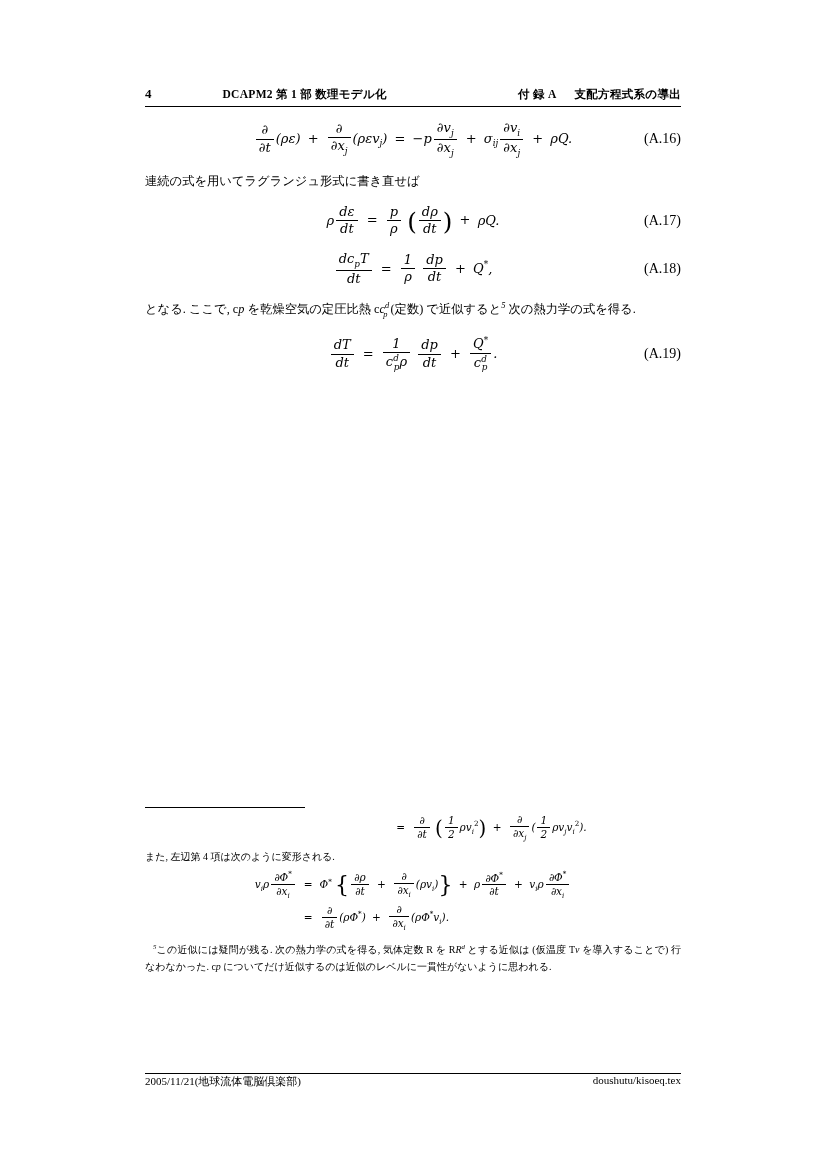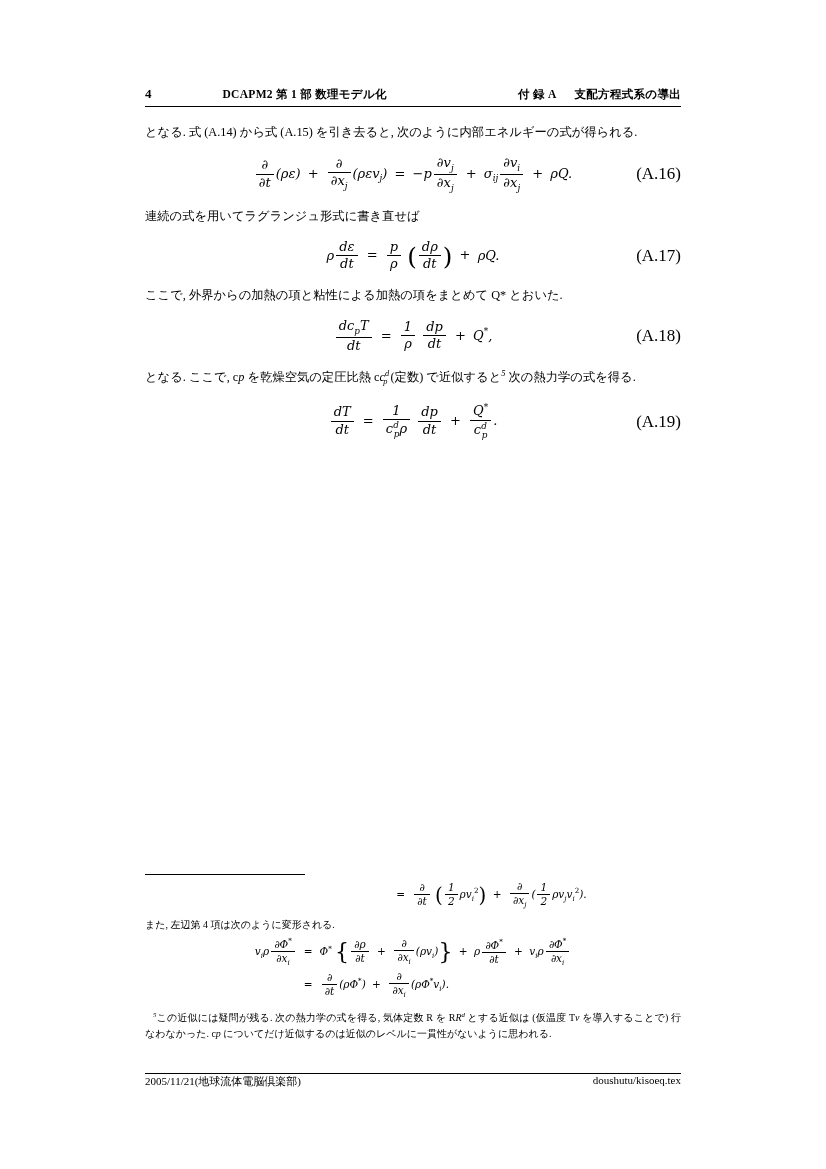--- a/index.html
+++ b/index.html
@@ -79,21 +79,21 @@
     font-style: italic;
     white-space: nowrap;
   }
   .eqtag {
     position: absolute;
     right: 0;
     top: 50%;
     transform: translateY(-50%);
     font-family: "Liberation Serif", serif;
     font-style: normal;
-    font-size: 17px;
+    font-size: 14px;
   }
 
   
   .frac {
     display: inline-block;
     vertical-align: middle;
     text-align: center;
     margin: 0 2px;
   }
   .frac .num {
@@ -189,21 +189,20 @@
 
     <div class="runhead">
       <span class="pagenum">4</span>
       <span class="left-title">DCAPM2 第 1 部 数理モデル化</span>
       <span class="spacer"></span>
       <span class="right-title">
         <span class="app">付 録 A</span><span>支配方程式系の導出</span>
       </span>
     </div>
 
-    <div class="para">となる. 式 (A.14) から式 (A.15) を引き去ると, 次のように内部エネルギーの式が得られる.</div>
 
     <div class="eqrow">
       <span class="eq">
         <span class="frac"><span class="num">∂</span><span class="den">∂t</span></span>(ρε)
         <span class="op">+</span>
         <span class="frac"><span class="num">∂</span><span class="den">∂x<sub>j</sub></span></span>(ρεv<sub>j</sub>)
         <span class="op">=</span>
         −p<span class="frac"><span class="num">∂v<sub>j</sub></span><span class="den">∂x<sub>j</sub></span></span>
         <span class="op">+</span>
         σ<sub>ij</sub><span class="frac"><span class="num">∂v<sub>i</sub></span><span class="den">∂x<sub>j</sub></span></span>
@@ -220,21 +219,20 @@
         ρ<span class="frac"><span class="num">dε</span><span class="den">dt</span></span>
         <span class="op">=</span>
         <span class="frac"><span class="num">p</span><span class="den">ρ</span></span>
         <span class="paren">(</span><span class="frac"><span class="num">dρ</span><span class="den">dt</span></span><span class="paren">)</span>
         <span class="op">+</span>
         ρQ.
       </span>
       <span class="eqtag">(A.17)</span>
     </div>
 
-    <div class="para tight">ここで, 外界からの加熱の項と粘性による加熱の項をまとめて Q* とおいた.</div>
 
 
     <div class="eqrow">
       <span class="eq">
         <span class="frac"><span class="num">dc<sub>p</sub>T</span><span class="den">dt</span></span>
         <span class="op">=</span>
         <span class="frac"><span class="num">1</span><span class="den">ρ</span></span>
         <span class="frac"><span class="num">dp</span><span class="den">dt</span></span>
         <span class="op">+</span>
         Q<sup class="rm">*</sup>,

